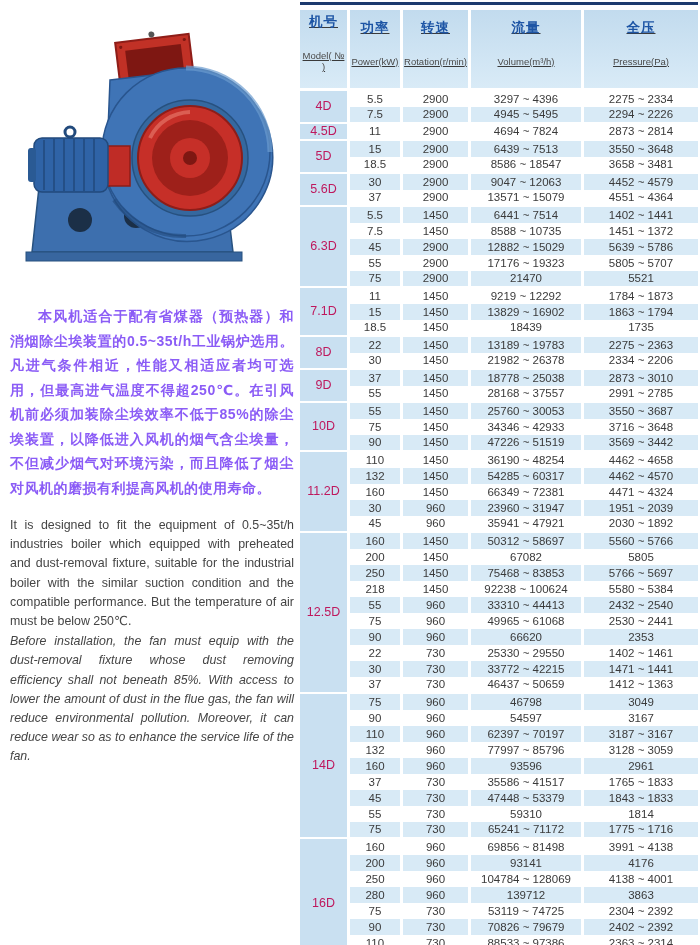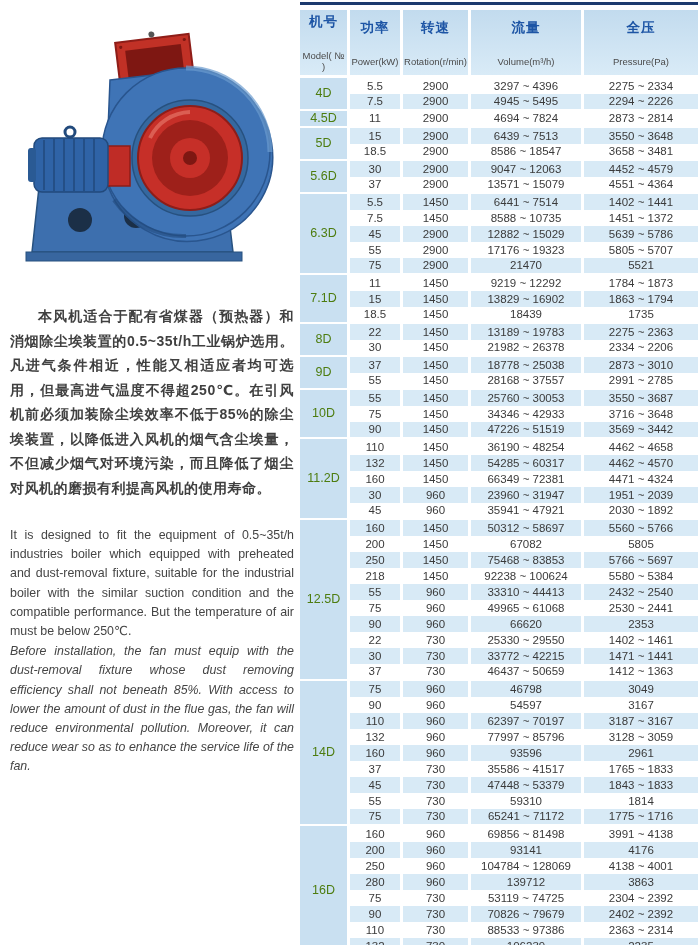--- a/index.html
+++ b/index.html
@@ -9,44 +9,44 @@
   }
   *{margin:0;padding:0;box-sizing:border-box;}
   html,body{margin:0;padding:0;}
   body{
     width:700px;height:945px;background:#ffffff;position:relative;overflow:hidden;
     font-family:"Liberation Sans","DejaVu Sans",sans-serif;color:var(--text);
   }
   .left-panel{position:absolute;left:10px;top:14px;width:284px;}
   .fan-figure{width:262px;height:258px;margin:6px 0 8px 8px;}
   .cn-text{
-    margin-top:14px;font-size:14px;line-height:24.5px;font-weight:bold;color:#404040;
+    margin-top:14px;font-size:14px;line-height:24.5px;font-weight:bold;color:#8b5cf6;
     text-align:justify;text-indent:2em;letter-spacing:0.5px;
   }
-  .en-text{margin-top:26px;font-size:12.4px;line-height:19.2px;color:#454545;text-align:justify;}
+  .en-text{margin-top:16px;font-size:12.4px;line-height:19.2px;color:#454545;text-align:justify;}
   .en-text p+p{margin-top:1px;font-style:italic;}
 
   .table-panel{position:absolute;left:300px;top:2px;width:398px;}
   .accent-bar{width:398px;height:3px;background:var(--navy-bar);margin-bottom:5px;}
   table.spec{width:398px;table-layout:fixed;border-collapse:separate;border-spacing:0;}
   table.spec th,table.spec td{box-sizing:border-box;}
   table.spec th{
     background:linear-gradient(var(--header-bg-top),var(--header-bg-bottom));
-    padding:3px 0 3px;border-bottom:3px solid #fff;vertical-align:middle;font-weight:normal;
+    padding:3px 0 16px;border-bottom:3px solid #fff;vertical-align:middle;font-weight:normal;text-decoration:underline;
   }
   table.spec th:not(:last-child),table.spec td:not(:last-child){border-right:3px solid #fff;}
   th .cn{font-size:13.5px;font-weight:bold;color:var(--header-cn);letter-spacing:1px;}
   th .en{font-size:9.5px;color:var(--header-en);margin-top:19px;}
   table.spec td{
     height:16px;line-height:15px;font-size:11.5px;text-align:center;color:var(--text);
     white-space:nowrap;overflow:hidden;
   }
   tr.odd td{background:#ffffff;}
   tr.even td{background:var(--row-alt);}
-  table.spec td.model-cell{background:var(--model-bg) !important;font-size:12.5px;color:#4d7c0f;}
+  table.spec td.model-cell{background:var(--model-bg) !important;font-size:12.5px;color:#be185d;}
   table.spec td.group-end{border-bottom:2px solid #fff;}
   th{text-align:center;}
 </style>
 </head>
 <body>
 
 <div class="left-panel">
   <svg class="fan-figure" viewBox="0 0 262 258" xmlns="http://www.w3.org/2000/svg">
 
     <g>

